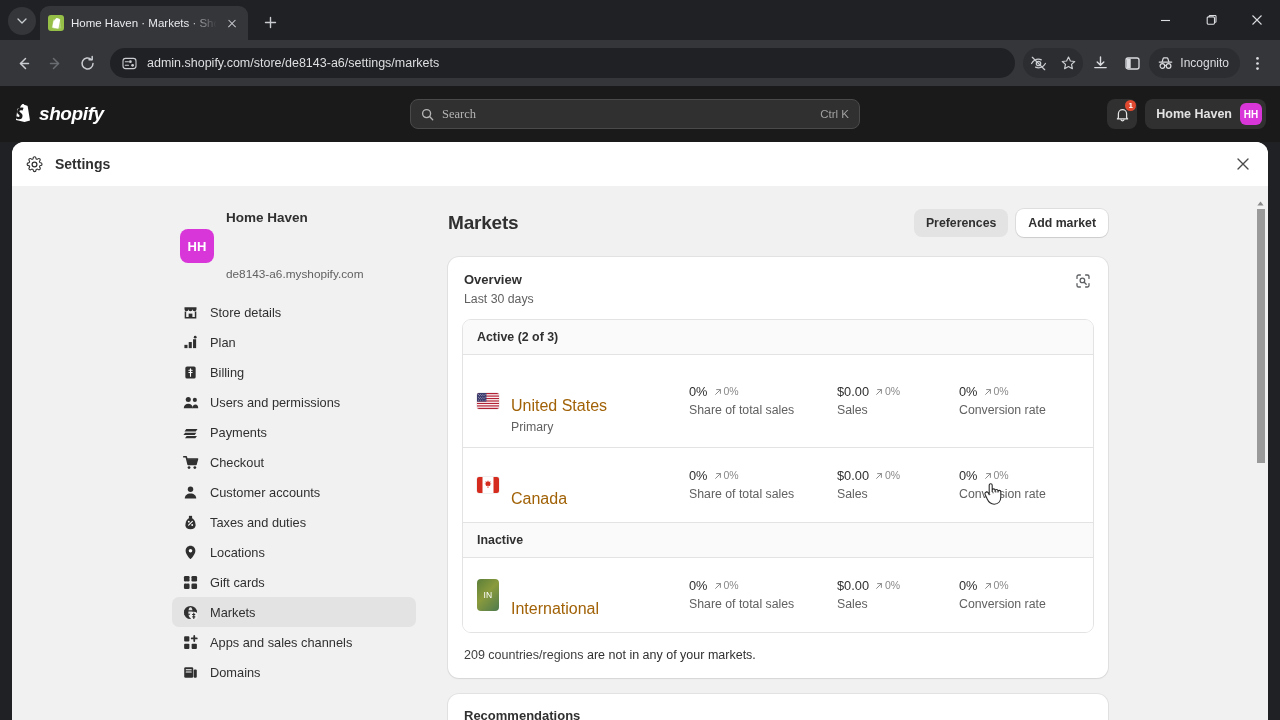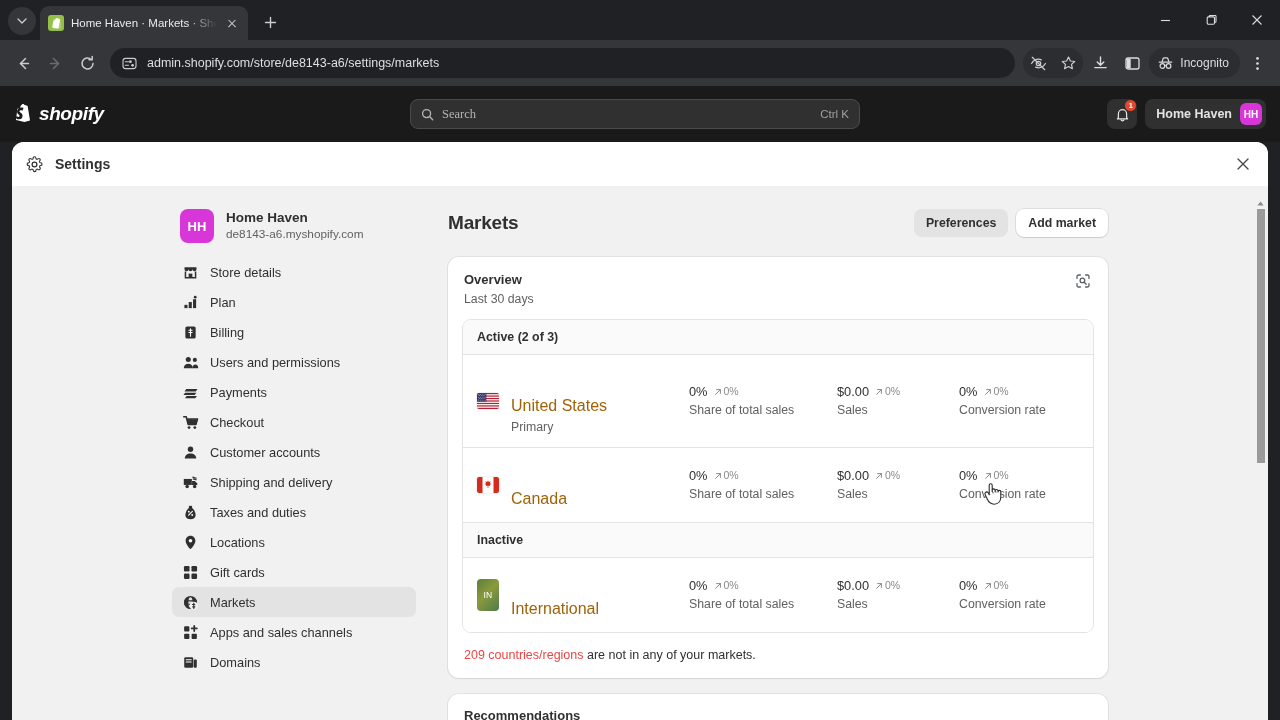--- a/index.html
+++ b/index.html
@@ -131,21 +131,21 @@
   
   .snav { width: 244px; flex: 0 0 244px; }
   .snav-store {
     display: flex; align-items: center; gap: 12px; padding: 8px 6px 14px 8px;
   }
   .snav-store-avatar {
     width: 34px; height: 34px; border-radius: 8px; background: #d936d9; color: #fff;
     font-size: 13px; font-weight: 700; display:flex; align-items:center; justify-content:center;
   }
   .snav-store-name { font-size: 13.5px; font-weight: 700; color: #303030; line-height: 1.35; }
-  .snav-store-url { font-size: 11.8px; color: #616161; line-height: 1.35; }
+  .snav-store-url { font-size: 11.8px; color: #616161; line-height: 1.35; margin-top: 40px; }
   .snav-list { display: flex; flex-direction: column; }
   .snav-item {
     height: 30px; display: flex; align-items: center; gap: 11px;
     padding: 0 10px; border-radius: 7px; margin-bottom: 0px;
   }
   .snav-item.active { background: #e3e3e3; }
   .snav-label { font-size: 12.8px; color: #303030; white-space: nowrap; }
   .snav-icon { width: 17px; flex: 0 0 17px; display:flex; align-items:center; justify-content:center; color:#303030; }
 
   
@@ -201,21 +201,21 @@
   .metric { flex: none; }
   .metric.m1 { width: 148px; }
   .metric.m2 { width: 122px; }
   .metric.m3 { width: 150px; }
   .metric-top { display: flex; align-items: baseline; gap: 6px; line-height: 1.45; }
   .metric-val { font-size: 12.8px; color: #303030; }
   .metric-delta { font-size: 10.5px; color: #8a8a8a; display: flex; align-items: center; gap: 2px; }
   .metric-label { font-size: 12.3px; color: #616161; line-height: 1.5; }
 
   .card-foot { padding: 15px 16px 16px 16px; font-size: 12.5px; color: #303030; }
-  .link { color: #ef4444; text-align: right; }
+  .link { color: #404040; text-align: right; }
 
   .rec-title { font-size: 13px; font-weight: 600; color: #303030; }
 
   
   .modal-scrollbar {
     position: absolute; right: 2px; top: 56px; width: 11px; bottom: 0; background: #f1f1f1;
   }
   .modal-scrollbar .arrow-up {
     width: 11px; height: 11px; display:flex; align-items:center; justify-content:center; color:#8a8a8a;
   }
@@ -495,32 +495,20 @@
             <span class="snav-label">Checkout</span>
           </div>
           <div class="snav-item">
             <span class="snav-icon">
               <svg width="15" height="15" viewBox="0 0 16 16">
                   <circle cx="8" cy="4.6" r="2.9" fill="#303030"></circle>
                   <path d="M1.9 14.4c0-3.1 2.5-5.3 6.1-5.3s6.1 2.2 6.1 5.3z" fill="#303030"></path>
                 </svg>
             </span>
             <span class="snav-label">Customer accounts</span>
-          </div>
-          <div class="snav-item">
-            <span class="snav-icon">
-              <svg width="16" height="15" viewBox="0 0 17 16">
-                  <path d="M.8 4.2h8.6v6.4H.8z" fill="#303030"></path>
-                  <path d="M9.6 6.4h3l2.6 2.6v1.6H9.6z" fill="#303030"></path>
-                  <circle cx="4.4" cy="12.2" r="1.9" fill="#303030"></circle>
-                  <circle cx="12.4" cy="12.2" r="1.9" fill="#303030"></circle>
-                  <path d="M10.5 2.3l3.6 1.2M10.8 4.1l3.2 1" stroke="#303030" stroke-width="1.2" stroke-linecap="round"></path>
-                </svg>
-            </span>
-            <span class="snav-label">Shipping and delivery</span>
           </div>
           <div class="snav-item">
             <span class="snav-icon">
               <svg width="15" height="15" viewBox="0 0 16 16">
                   <path d="M6.3.9h3.4v2.4H6.3z" fill="#303030"></path>
                   <path d="M8 3c3.3 0 5.4 4.4 5.4 7.9 0 3-2.2 4.2-5.4 4.2s-5.4-1.2-5.4-4.2C2.6 7.4 4.7 3 8 3z" fill="#303030"></path>
                   <path d="M6 10.9l4-4" stroke="#fff" stroke-width="1.2" stroke-linecap="round"></path>
                   <circle cx="6.2" cy="7.1" r="1" fill="#fff"></circle>
                   <circle cx="9.8" cy="10.7" r="1" fill="#fff"></circle>
                 </svg>

